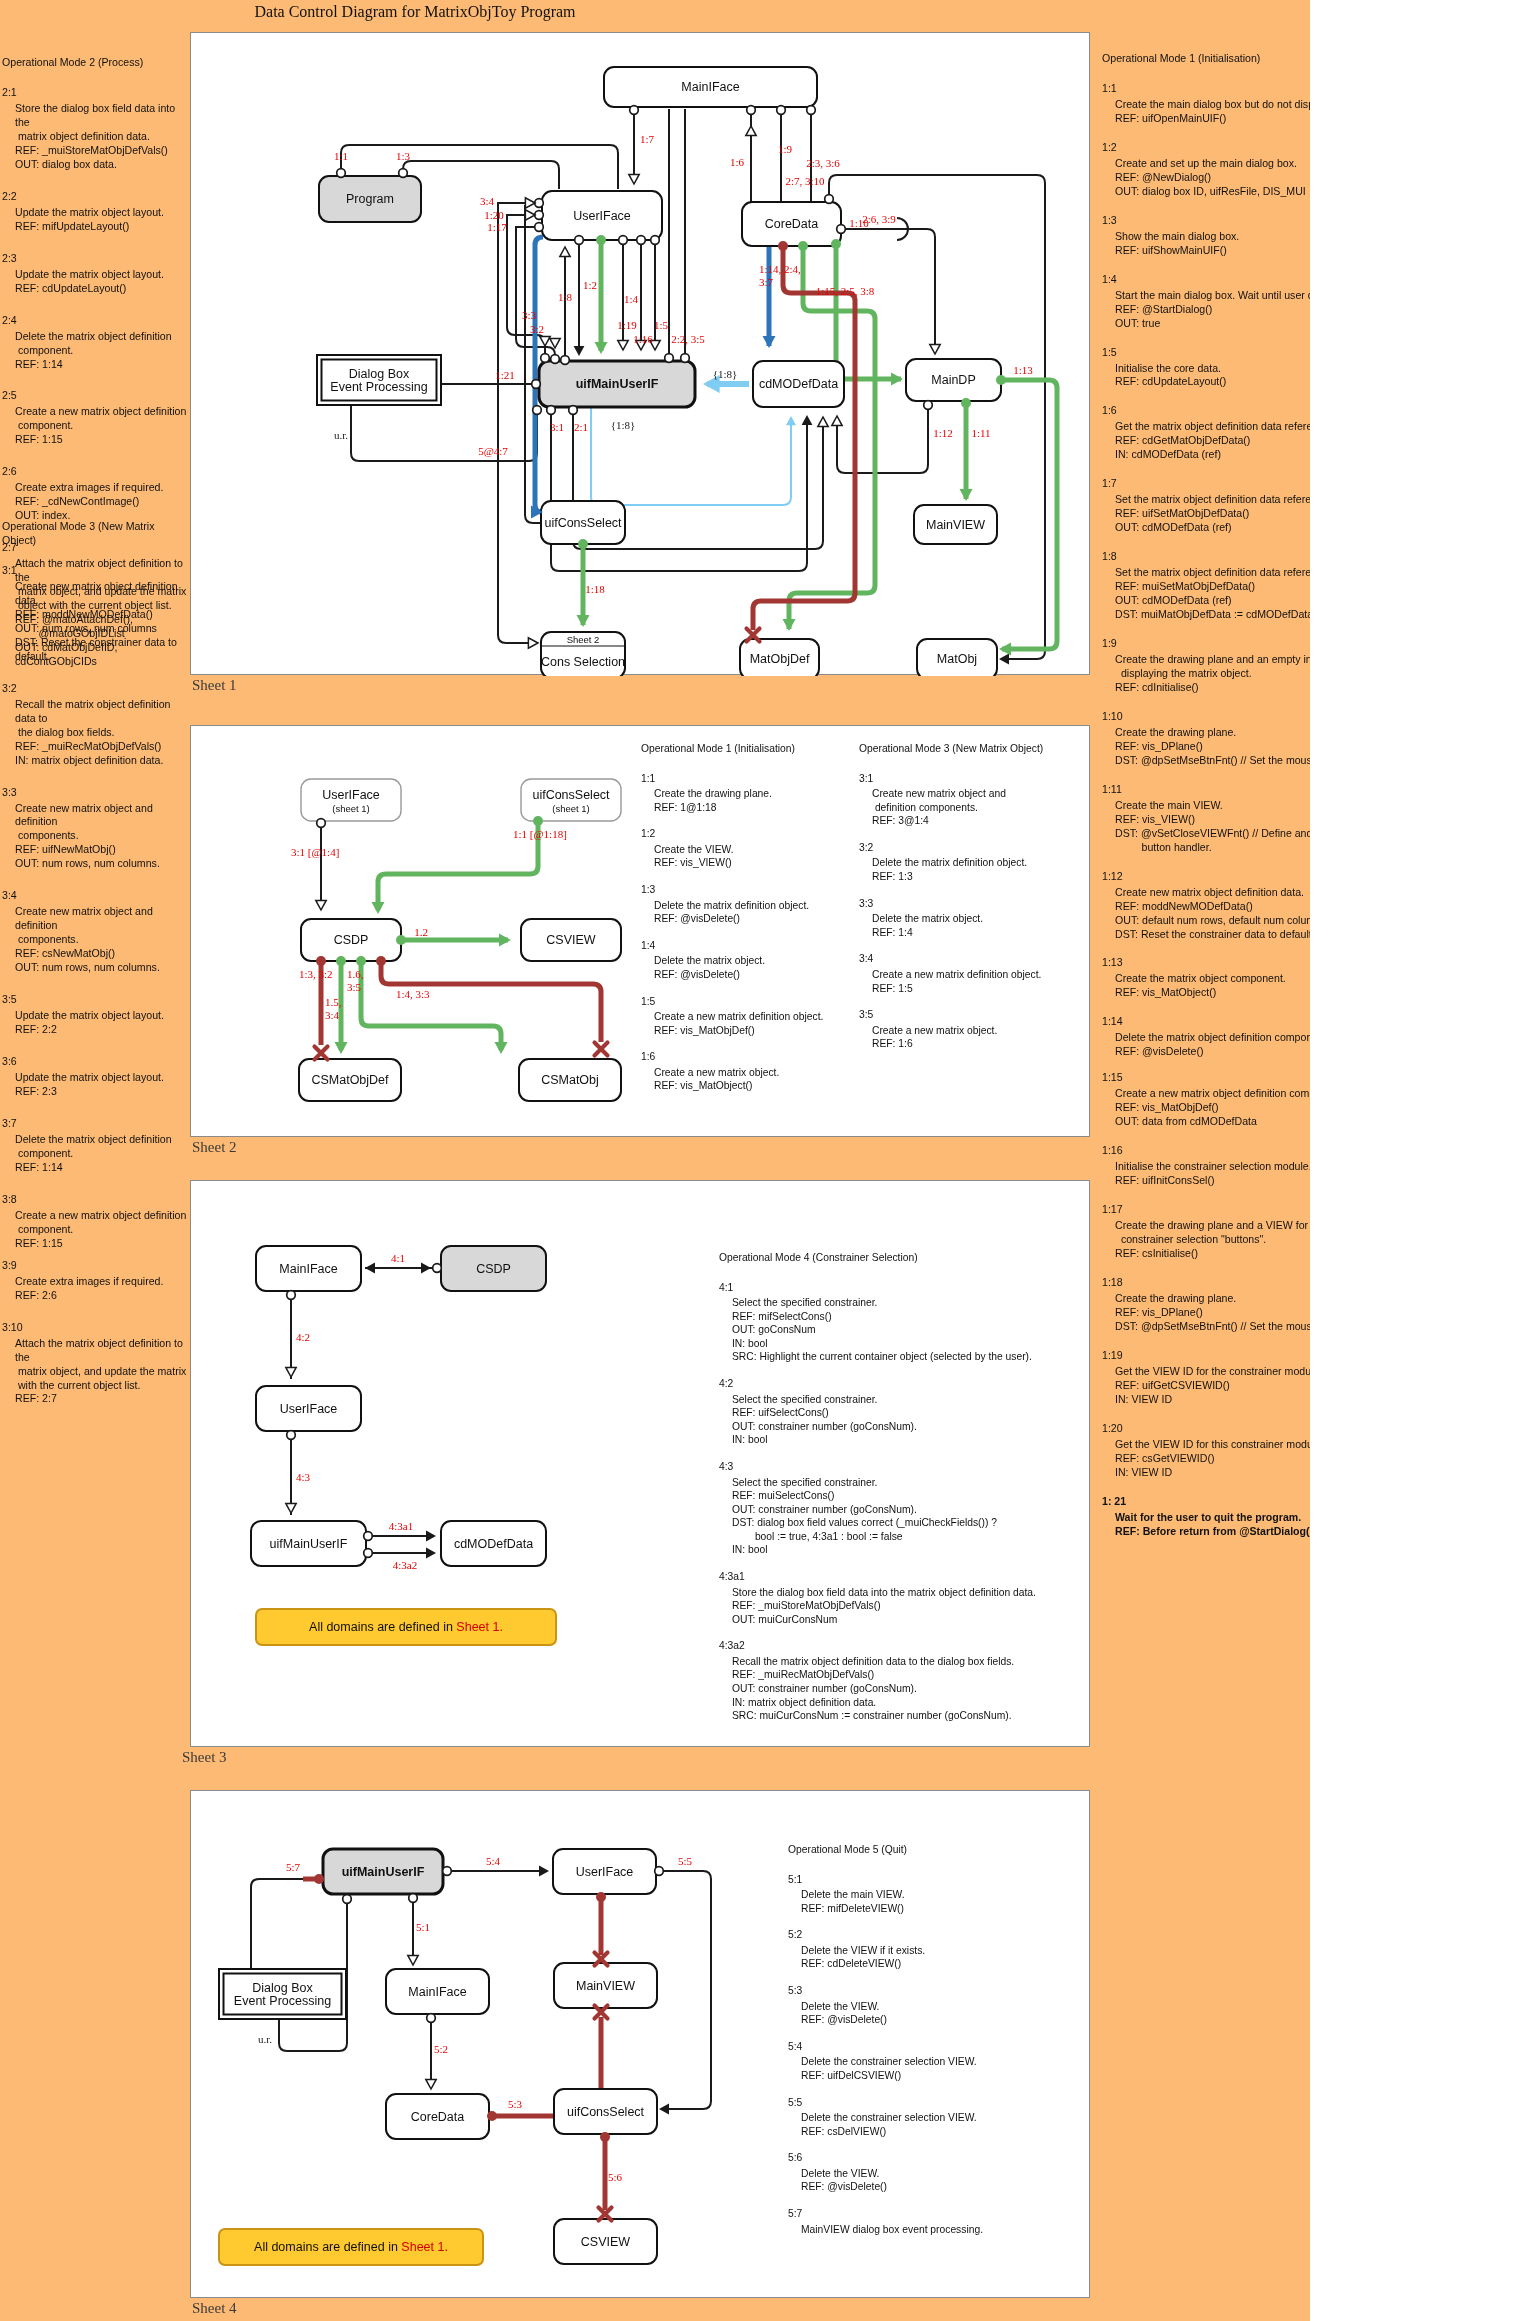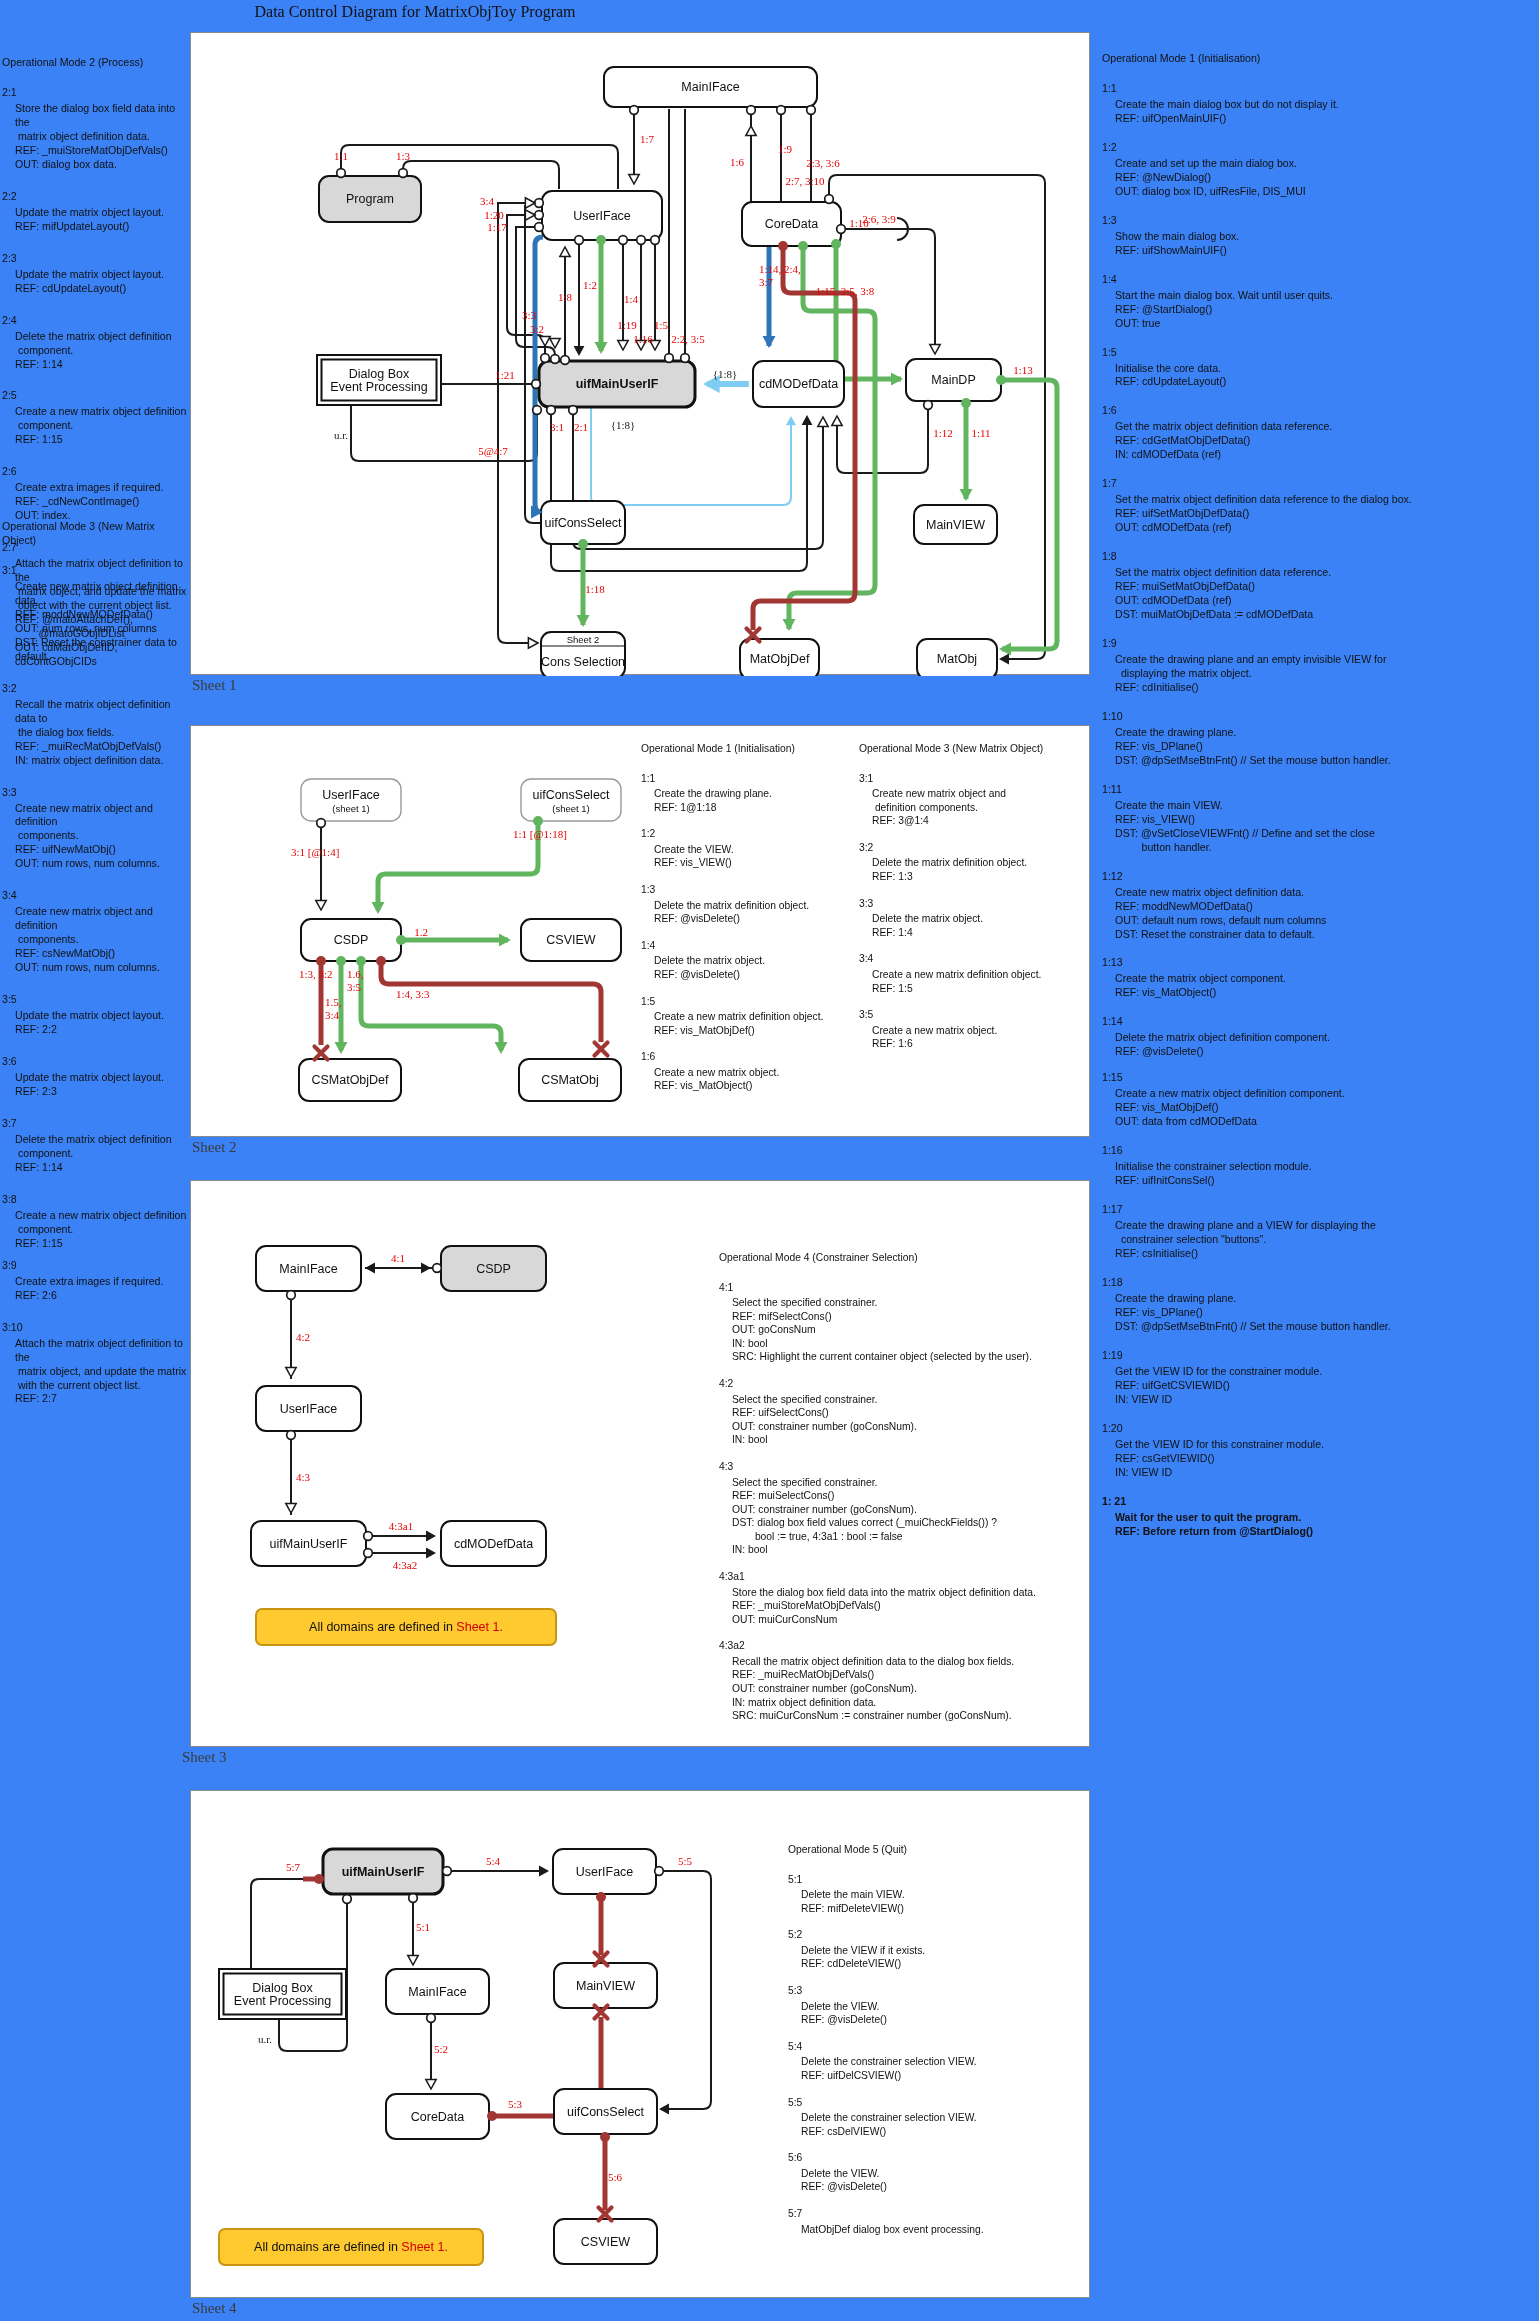--- a/index.html
+++ b/index.html
@@ -1,17 +1,17 @@
 <!DOCTYPE html>
 <html><head>
 <meta charset="utf-8">
 <style>
   html,body{margin:0;padding:0;background:#fff;}
-  #canvas{position:relative;width:1539px;height:2321px;background:#3b82f6;overflow:hidden;
-          font-family:"Liberation Sans",sans-serif;color:#111;}
+  #canvas{position:relative;width:1269px;height:2321px;background:#fdba74;overflow:hidden;
+          font-family:"Liberation Sans",sans-serif;color:#111;padding-left:41px;}
   .page-title{position:absolute;left:190px;top:3px;width:450px;text-align:center;
           font-family:"Liberation Serif",serif;font-size:16px;color:#111;}
   .frame{position:absolute;border:1px solid #8a8a8a;background:#fff;box-sizing:border-box;}
   .frame svg{position:absolute;left:0;top:0;}
   .caption{position:absolute;font-family:"Liberation Serif",serif;font-size:15px;color:#3a3a3a;text-align:center;}
   .tcol{position:absolute;line-height:1.32;}
   .tcol-h{margin-bottom:16px;}
   .titem .tnum{margin-bottom:2px;}
   .titem .tbody{white-space:pre-wrap;padding-left:13px;}
   .elb{font-family:"Liberation Serif",serif;font-size:11px;}
@@ -529,21 +529,21 @@
           <div class="tbody">Delete the constrainer selection VIEW.
 REF: csDelVIEW()</div>
         </div>
         <div class="titem" style="margin-bottom: 13px;">
           <div class="tnum">5:6</div>
           <div class="tbody">Delete the VIEW.
 REF: @visDelete()</div>
         </div>
         <div class="titem" style="margin-bottom: 13px;">
           <div class="tnum">5:7</div>
-          <div class="tbody">MatObjDef dialog box event processing.</div>
+          <div class="tbody">MainVIEW dialog box event processing.</div>
         </div>
       </div>
     </div>
     <div class="caption" style="left: 192px; top: 2300px;">Sheet 4</div>
     <div class="tcol" style="left: 2px; top: 56px; width: 186px; font-size: 10.6px;">
       <div class="tcol-h">Operational Mode 2 (Process)</div>
       <div class="titem" style="margin-bottom: 18px;">
         <div class="tnum">2:1</div>
         <div class="tbody">Store the dialog box field data into the
  matrix object definition data.

